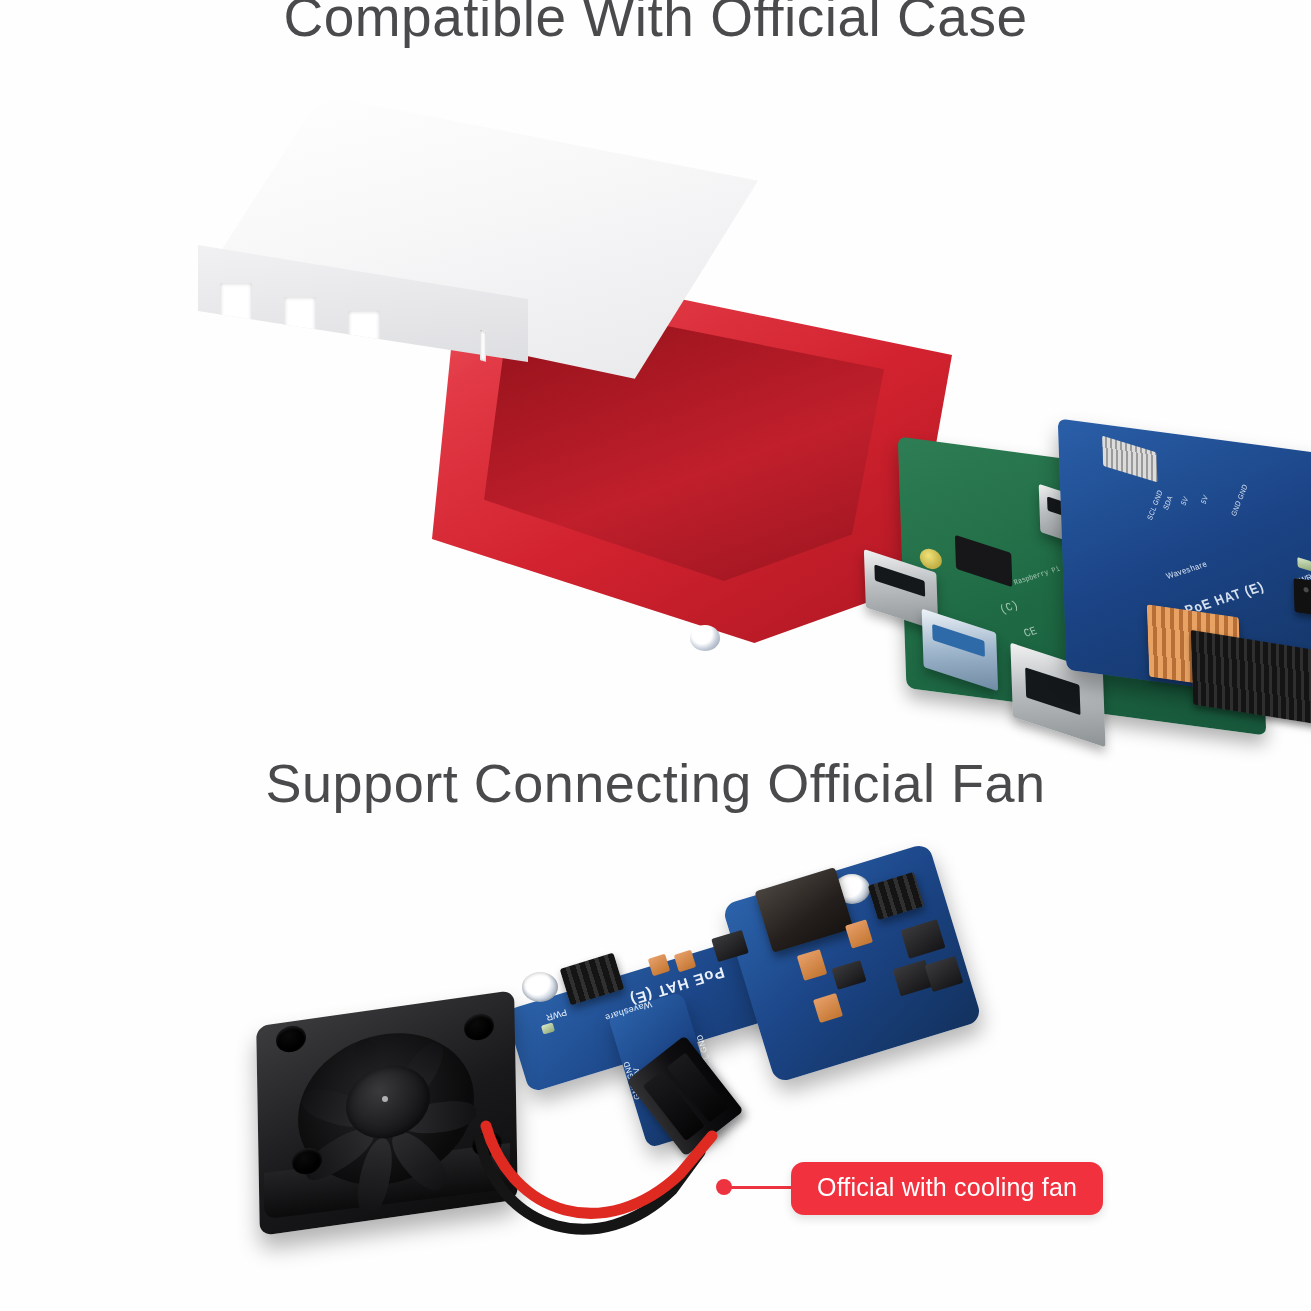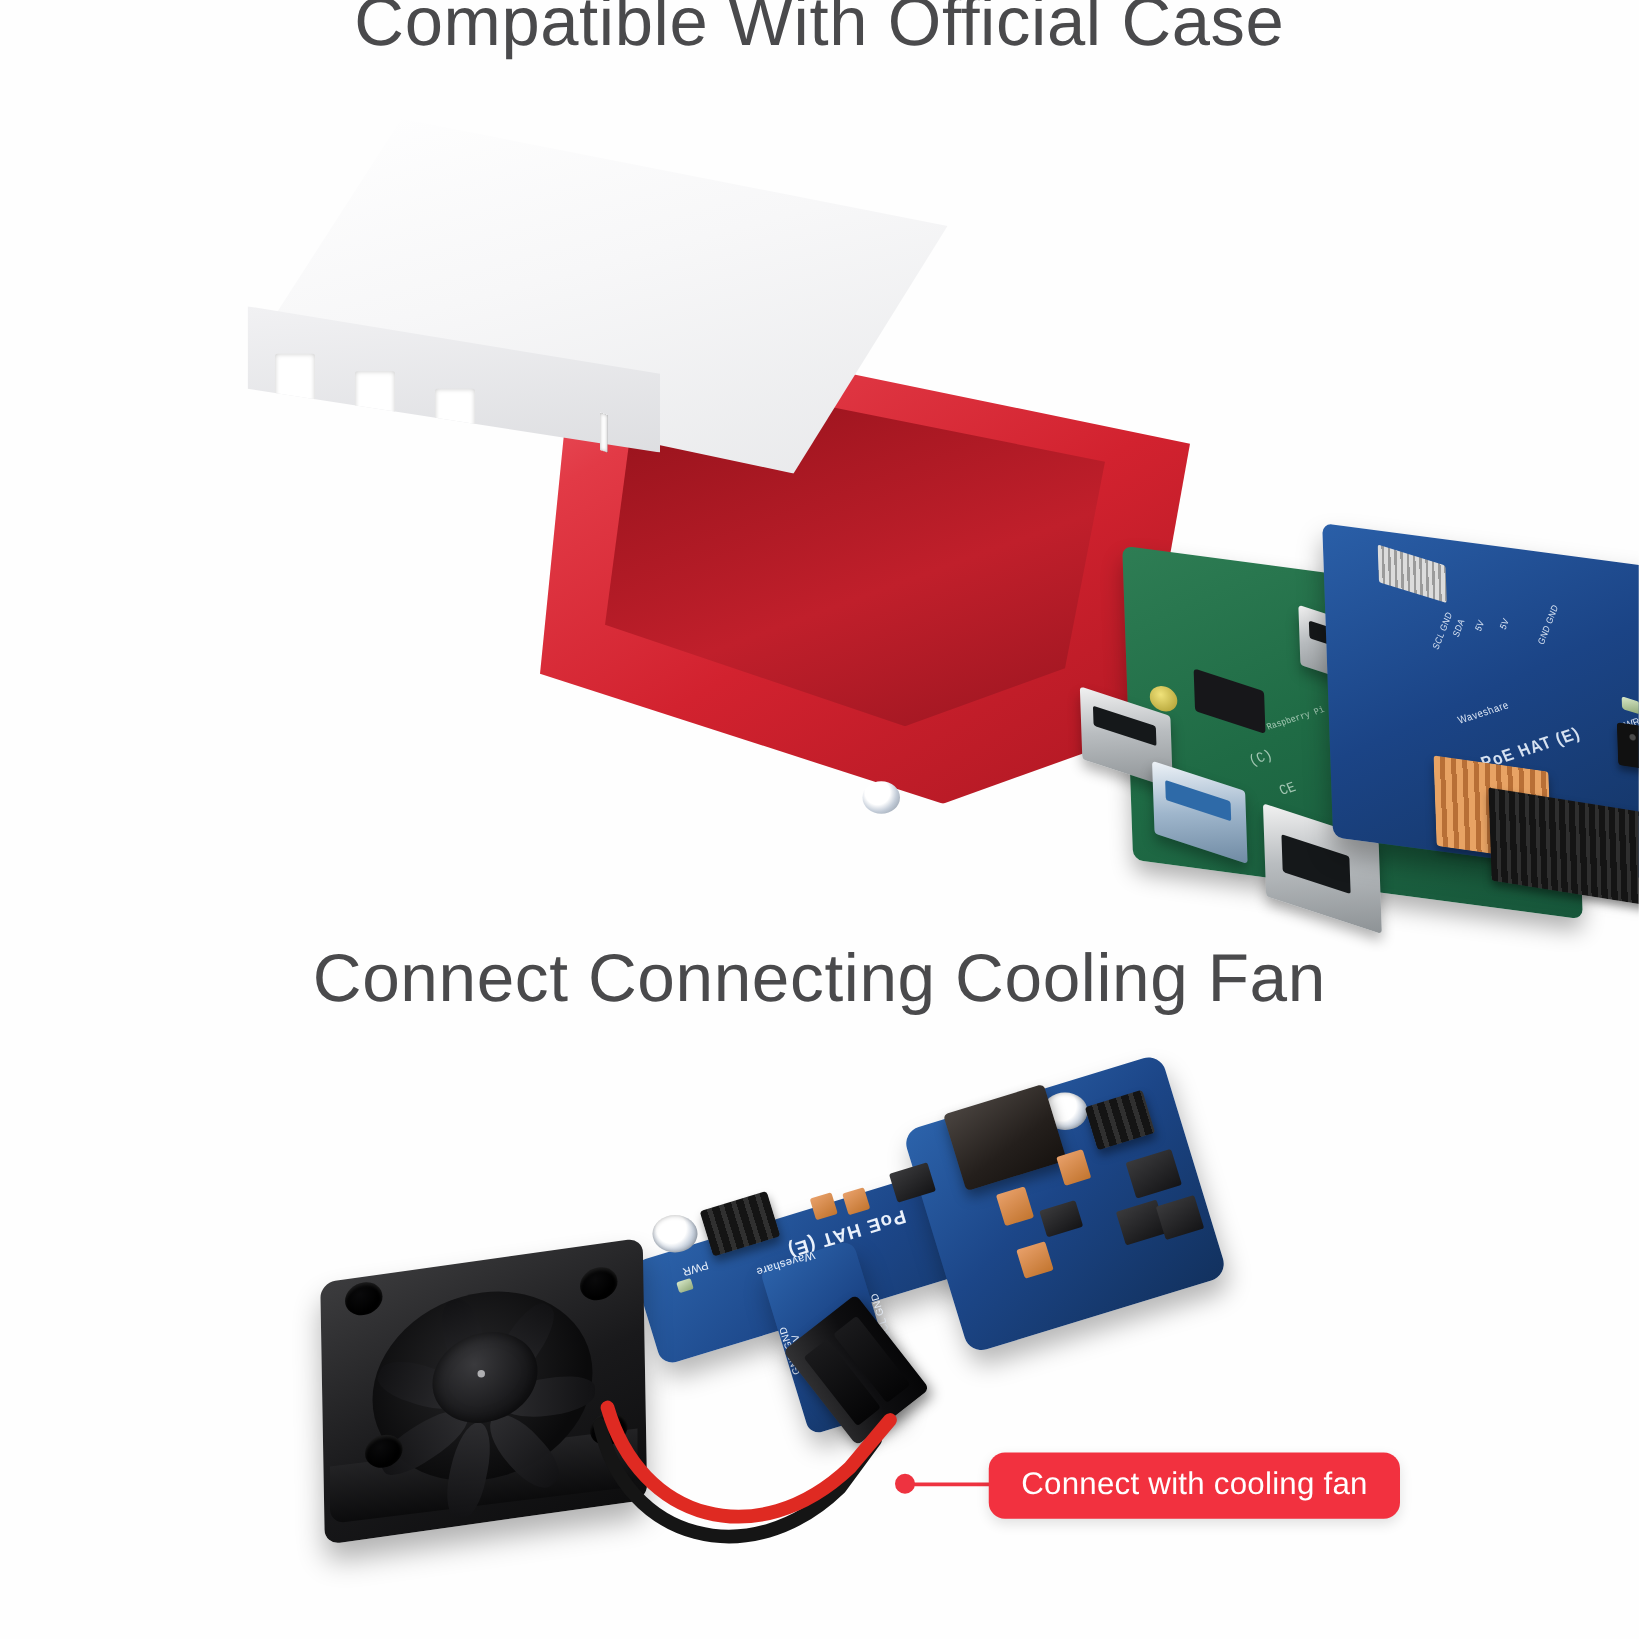--- a/index.html
+++ b/index.html
@@ -243,21 +243,21 @@
       <div class="front">
         <div class="vent" style="left:22px;top:38px;width:32px;height:74px;"></div>
         <div class="vent" style="left:86px;top:52px;width:32px;height:74px;"></div>
         <div class="vent" style="left:150px;top:66px;width:32px;height:74px;"></div>
       </div>
       <div class="abs" style="left:282px;top:236px;width:6px;height:30px;background:#ffffff;
                   box-shadow:inset 0 0 3px rgba(0,0,0,.3);transform:skewY(20deg);"></div>
     </div>
   </div>
 
-  <div class="heading" id="heading-2">Connect Connecting Cooling Fan</div>
+  <div class="heading" id="heading-2">Support Connecting Official Fan</div>
 
   <div id="scene-fan">
 
     <div class="hat2">
 
       <div class="plate" style="left:8px;top:86px;width:430px;height:86px;
                   transform:rotate(-17deg);border-radius:12px;"></div>
 
       <div class="plate" style="left:244px;top:10px;width:216px;height:186px;
                   transform:rotate(-17deg);border-radius:14px;"></div>
@@ -323,15 +323,15 @@
     </div>
 
     <svg class="wire" viewBox="0 0 1311 471">
       <path d="M480 300 C 500 392, 600 420, 672 350 L 700 312" stroke="#151515" stroke-width="11" fill="none" stroke-linecap="round"></path>
       <path d="M486 286 C 512 376, 606 404, 680 334 L 712 296" stroke="#df2a22" stroke-width="11" fill="none" stroke-linecap="round"></path>
     </svg>
   </div>
 
   <div class="callout-line"></div>
   <div class="callout-dot"></div>
-  <div class="callout-badge">Connect with cooling fan</div>
+  <div class="callout-badge">Official with cooling fan</div>
 
 </div>
 
 </body></html>

